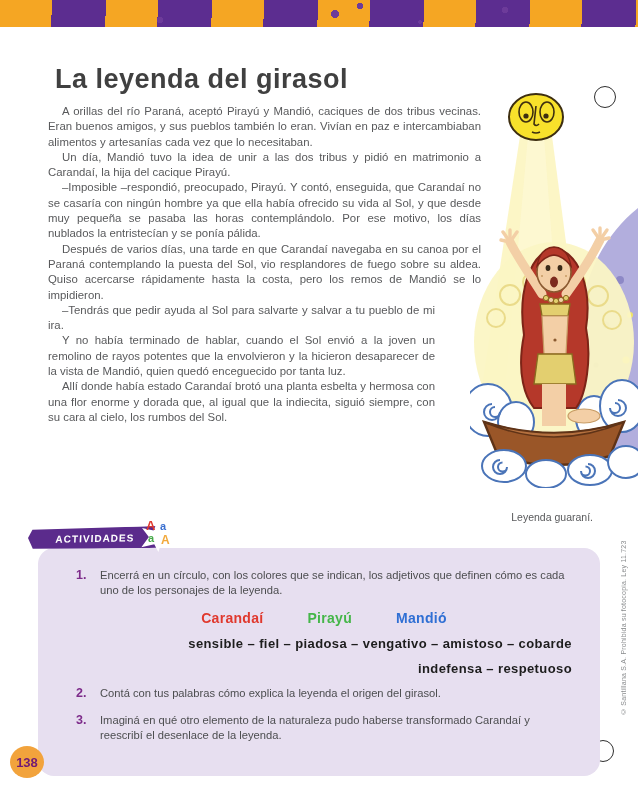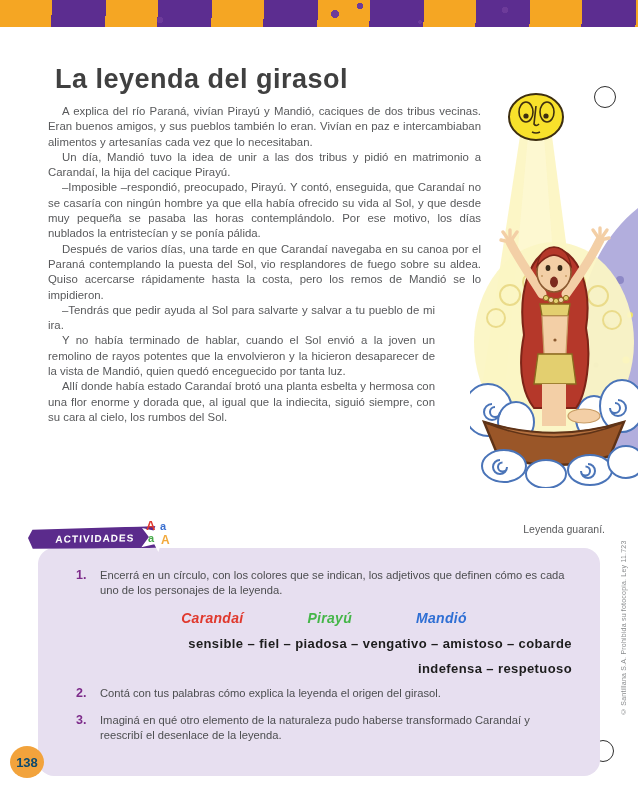--- a/index.html
+++ b/index.html
@@ -33,21 +33,21 @@
   
   .story{
     position:absolute;left:48px;top:104px;width:545px;
     font-size:11.4px;line-height:15.3px;color:#58595b;text-align:justify;
     z-index:2;
   }
   .story p{margin:0;text-indent:14px;}
   .illo-float-top{float:right;width:112px;height:186px;}
   .illo-float-bottom{float:right;clear:right;width:158px;height:186px;}
   .caption{
-    position:absolute;left:48px;top:511px;width:545px;margin:12px;
+    position:absolute;left:48px;top:511px;width:545px;margin:0;
     text-align:right;font-size:10.5px;color:#58595b;z-index:2;
   }
   
   .illustration{
     position:absolute;left:470px;top:90px;width:168px;height:398px;z-index:1;
   }
   
   .act-banner{
     position:absolute;left:28px;top:527px;width:134px;height:22px;
     background:#5b2b8c;transform:skewX(-4deg) rotate(-1deg);
@@ -76,35 +76,35 @@
     padding:20px 28px 0 38px;
   }
   .act-item{display:flex;margin-bottom:12px;}
   .act-num{
     flex:0 0 24px;font-size:12.5px;font-weight:bold;color:#7d2b8a;
   }
   .act-text{
     flex:1;font-size:11.2px;line-height:15px;color:#4c4d4f;
   }
   .char-row{
-    display:flex;justify-content:center;gap:64px;margin:6px 0 10px 0;font-style:italic;
+    display:flex;justify-content:center;gap:44px;margin:6px 0 10px 0;
   }
   .char-name{font-size:14px;font-weight:bold;letter-spacing:.3px;}
   .char-0{color:#e0392e;}
   .char-1{color:#45b649;}
   .char-2{color:#2f6fd4;}
   .adj-line{
     text-align:right;margin:2px 0 10px 0;font-size:13px;color:#1d1d1d;
     font-weight:600;letter-spacing:.4px;
   }
   
   .page-num{
     position:absolute;left:10px;top:746px;width:34px;height:32px;
     background:#f2a33c;border-radius:50%;display:flex;align-items:center;
-    justify-content:center;color:#0c4a6e;font-size:13px;font-weight:bold;z-index:4;
+    justify-content:center;color:#701a75;font-size:13px;font-weight:bold;z-index:4;
   }
   
   .copyright{
     position:absolute;right:11px;top:540px;height:175px;
     writing-mode:vertical-rl;transform:rotate(180deg);
     font-size:7px;color:#8a8c8e;letter-spacing:.2px;white-space:nowrap;z-index:2;
   }
 </style>
 </head>
 <body>
@@ -209,21 +209,21 @@
     <ellipse cx="120" cy="380" rx="22" ry="15"></ellipse>
     <ellipse cx="156" cy="372" rx="18" ry="16"></ellipse>
     <path d="M30,370 a7,7 0 1 0 7,7 a4.5,4.5 0 1 1 -4.5,-4.5" fill="none"></path>
     <path d="M118,374 a7,7 0 1 1 -7,7 a4.5,4.5 0 1 0 4.5,-4.5" fill="none"></path>
   </g>
 </svg>
 
 <div class="story">
   <div class="illo-float-top"></div>
   <div class="illo-float-bottom"></div>
-  <p>A explica del río Paraná, vivían Pirayú y Mandió, caciques de dos tribus vecinas. Eran buenos amigos, y sus pueblos también lo eran. Vivían en paz e intercambiaban alimentos y artesanías cada vez que lo necesitaban.</p>
+  <p>A orillas del río Paraná, aceptó Pirayú y Mandió, caciques de dos tribus vecinas. Eran buenos amigos, y sus pueblos también lo eran. Vivían en paz e intercambiaban alimentos y artesanías cada vez que lo necesitaban.</p>
   <p>Un día, Mandió tuvo la idea de unir a las dos tribus y pidió en matrimonio a Carandaí, la hija del cacique Pirayú.</p>
   <p>–Imposible –respondió, preocupado, Pirayú. Y contó, enseguida, que Carandaí no se casaría con ningún hombre ya que ella había ofrecido su vida al Sol, y que desde muy pequeña se pasaba las horas contemplándolo. Por ese motivo, los días nublados la entristecían y se ponía pálida.</p>
   <p>Después de varios días, una tarde en que Carandaí navegaba en su canoa por el Paraná contemplando la puesta del Sol, vio resplandores de fuego sobre su aldea. Quiso acercarse rápidamente hasta la costa, pero los remos de Mandió se lo impidieron.</p>
   <p>–Tendrás que pedir ayuda al Sol para salvarte y salvar a tu pueblo de mi ira.</p>
   <p>Y no había terminado de hablar, cuando el Sol envió a la joven un remolino de rayos potentes que la envolvieron y la hicieron desaparecer de la vista de Mandió, quien quedó enceguecido por tanta luz.</p>
   <p>Allí donde había estado Carandaí brotó una planta esbelta y hermosa con una flor enorme y dorada que, al igual que la indiecita, siguió siempre, con su cara al cielo, los rumbos del Sol.</p>
 </div>
 
 <p class="caption">Leyenda guaraní.</p>
 

